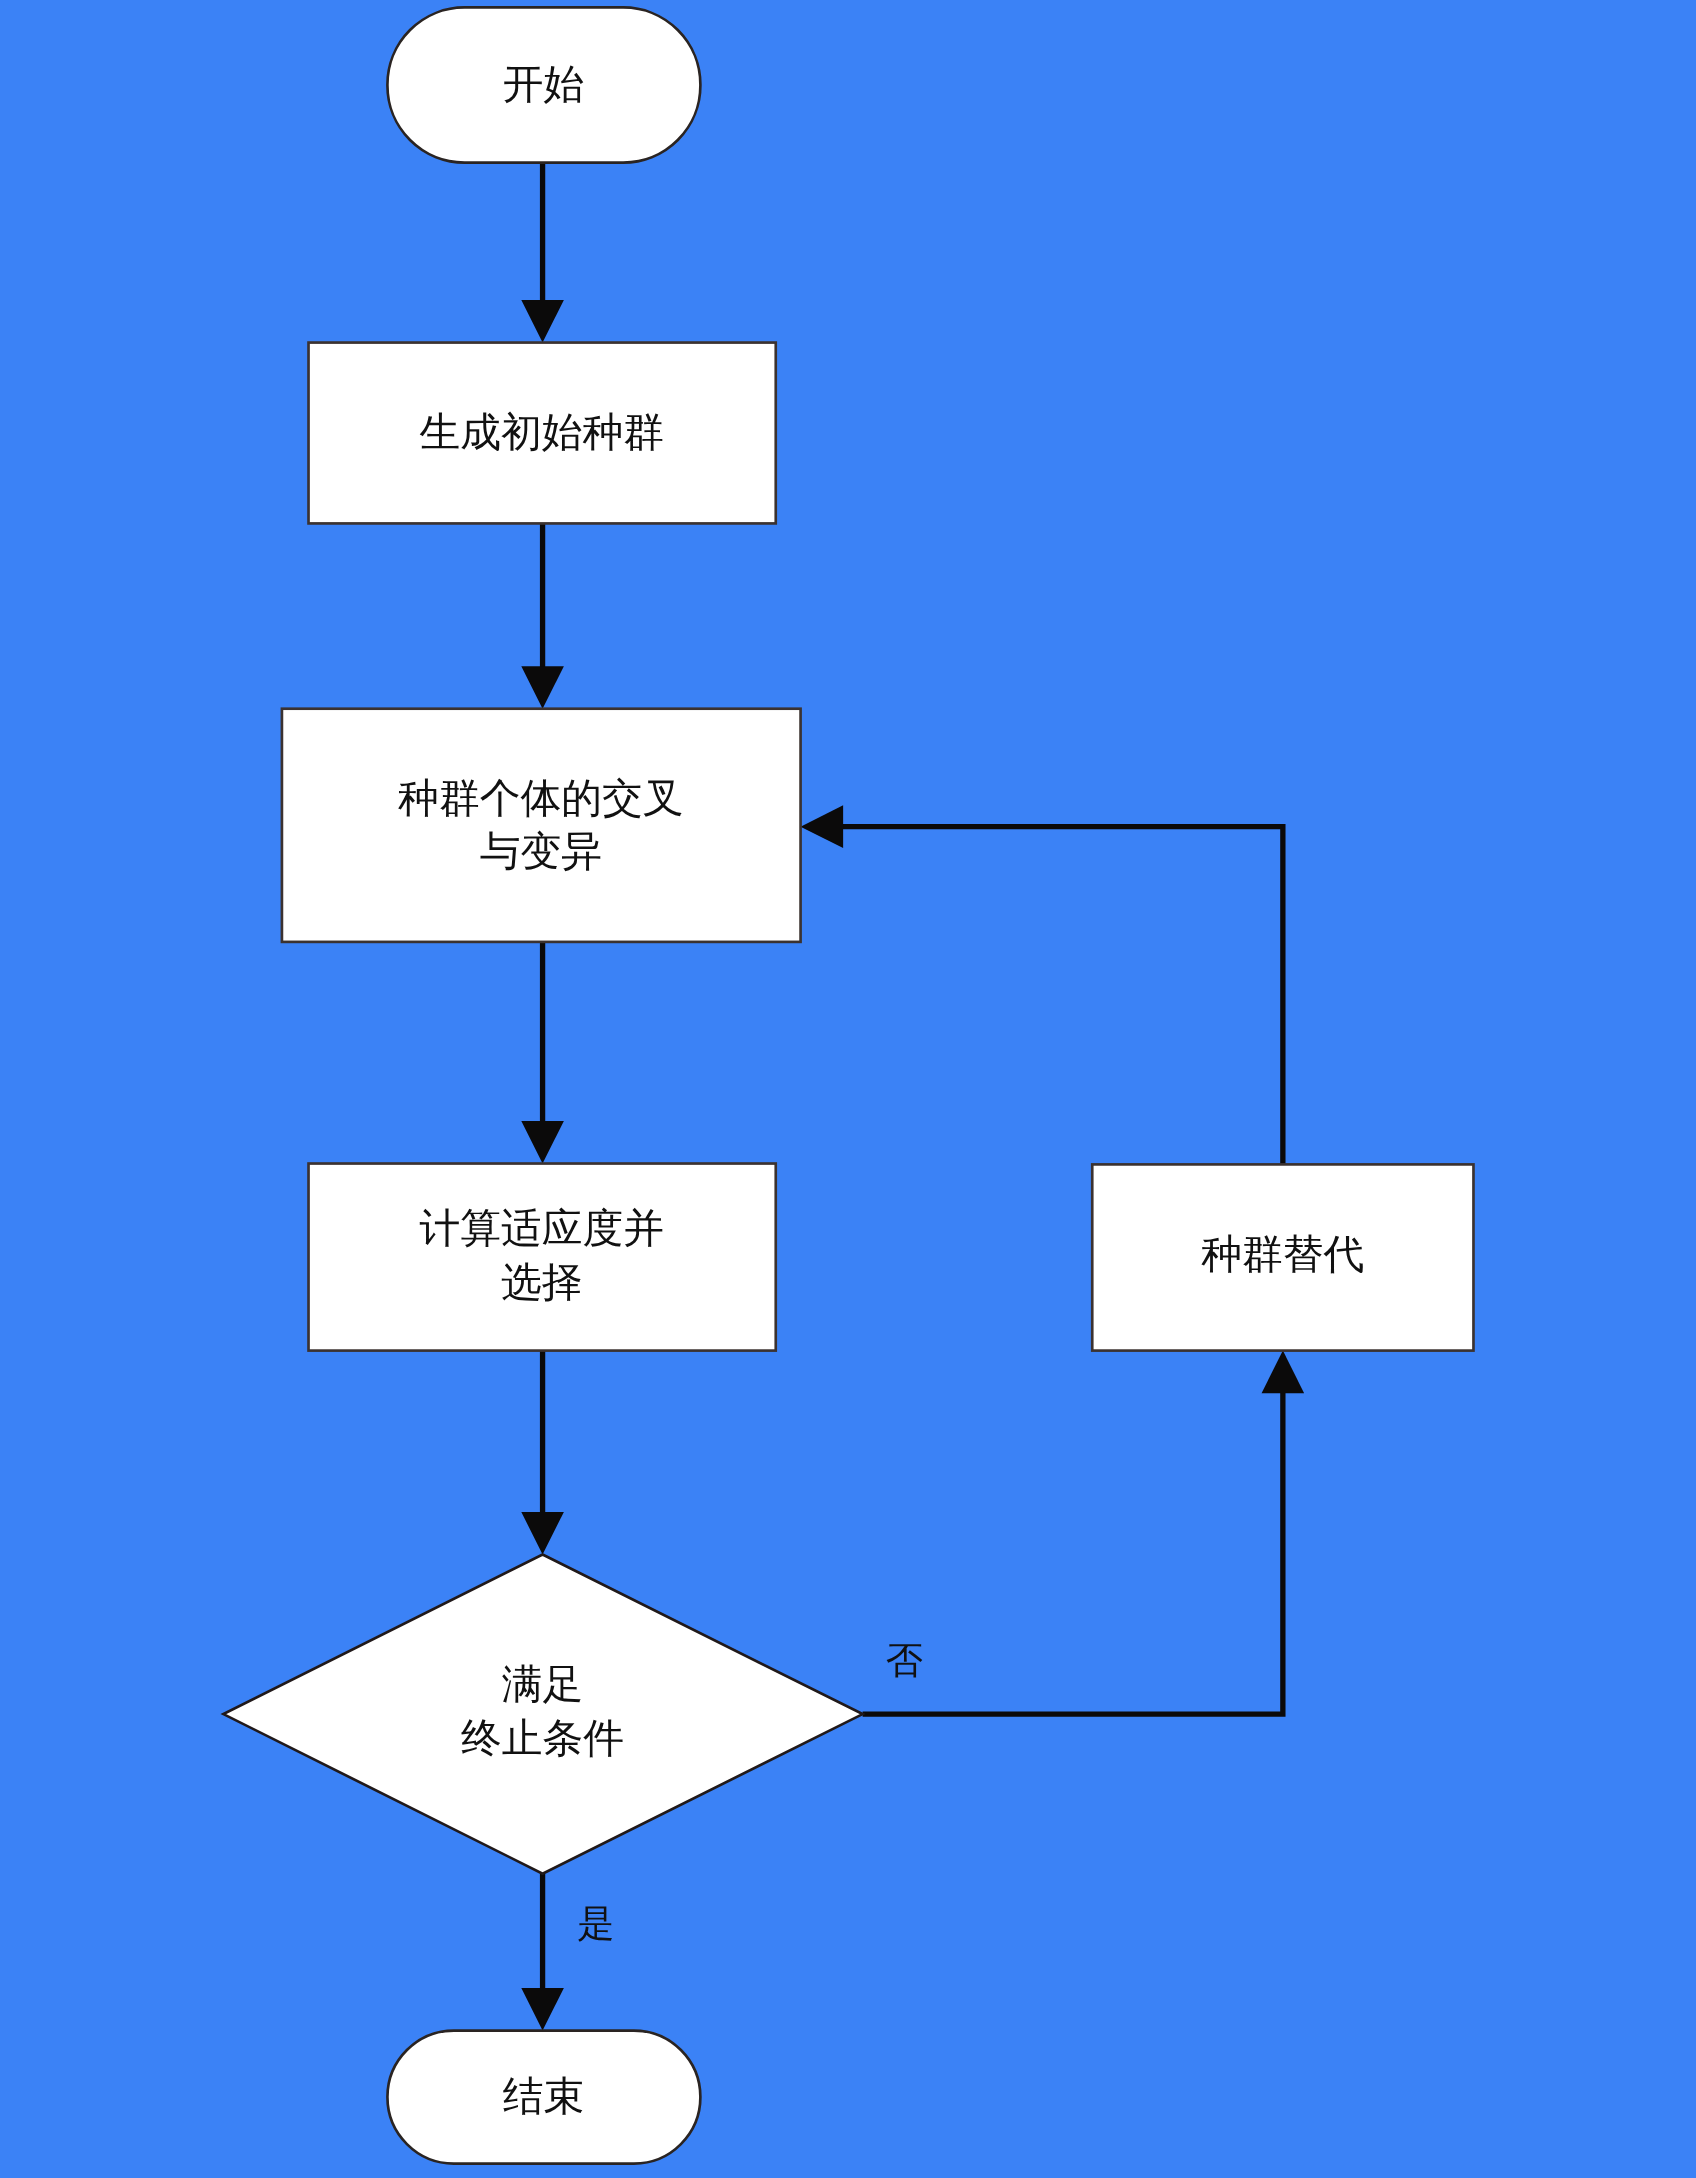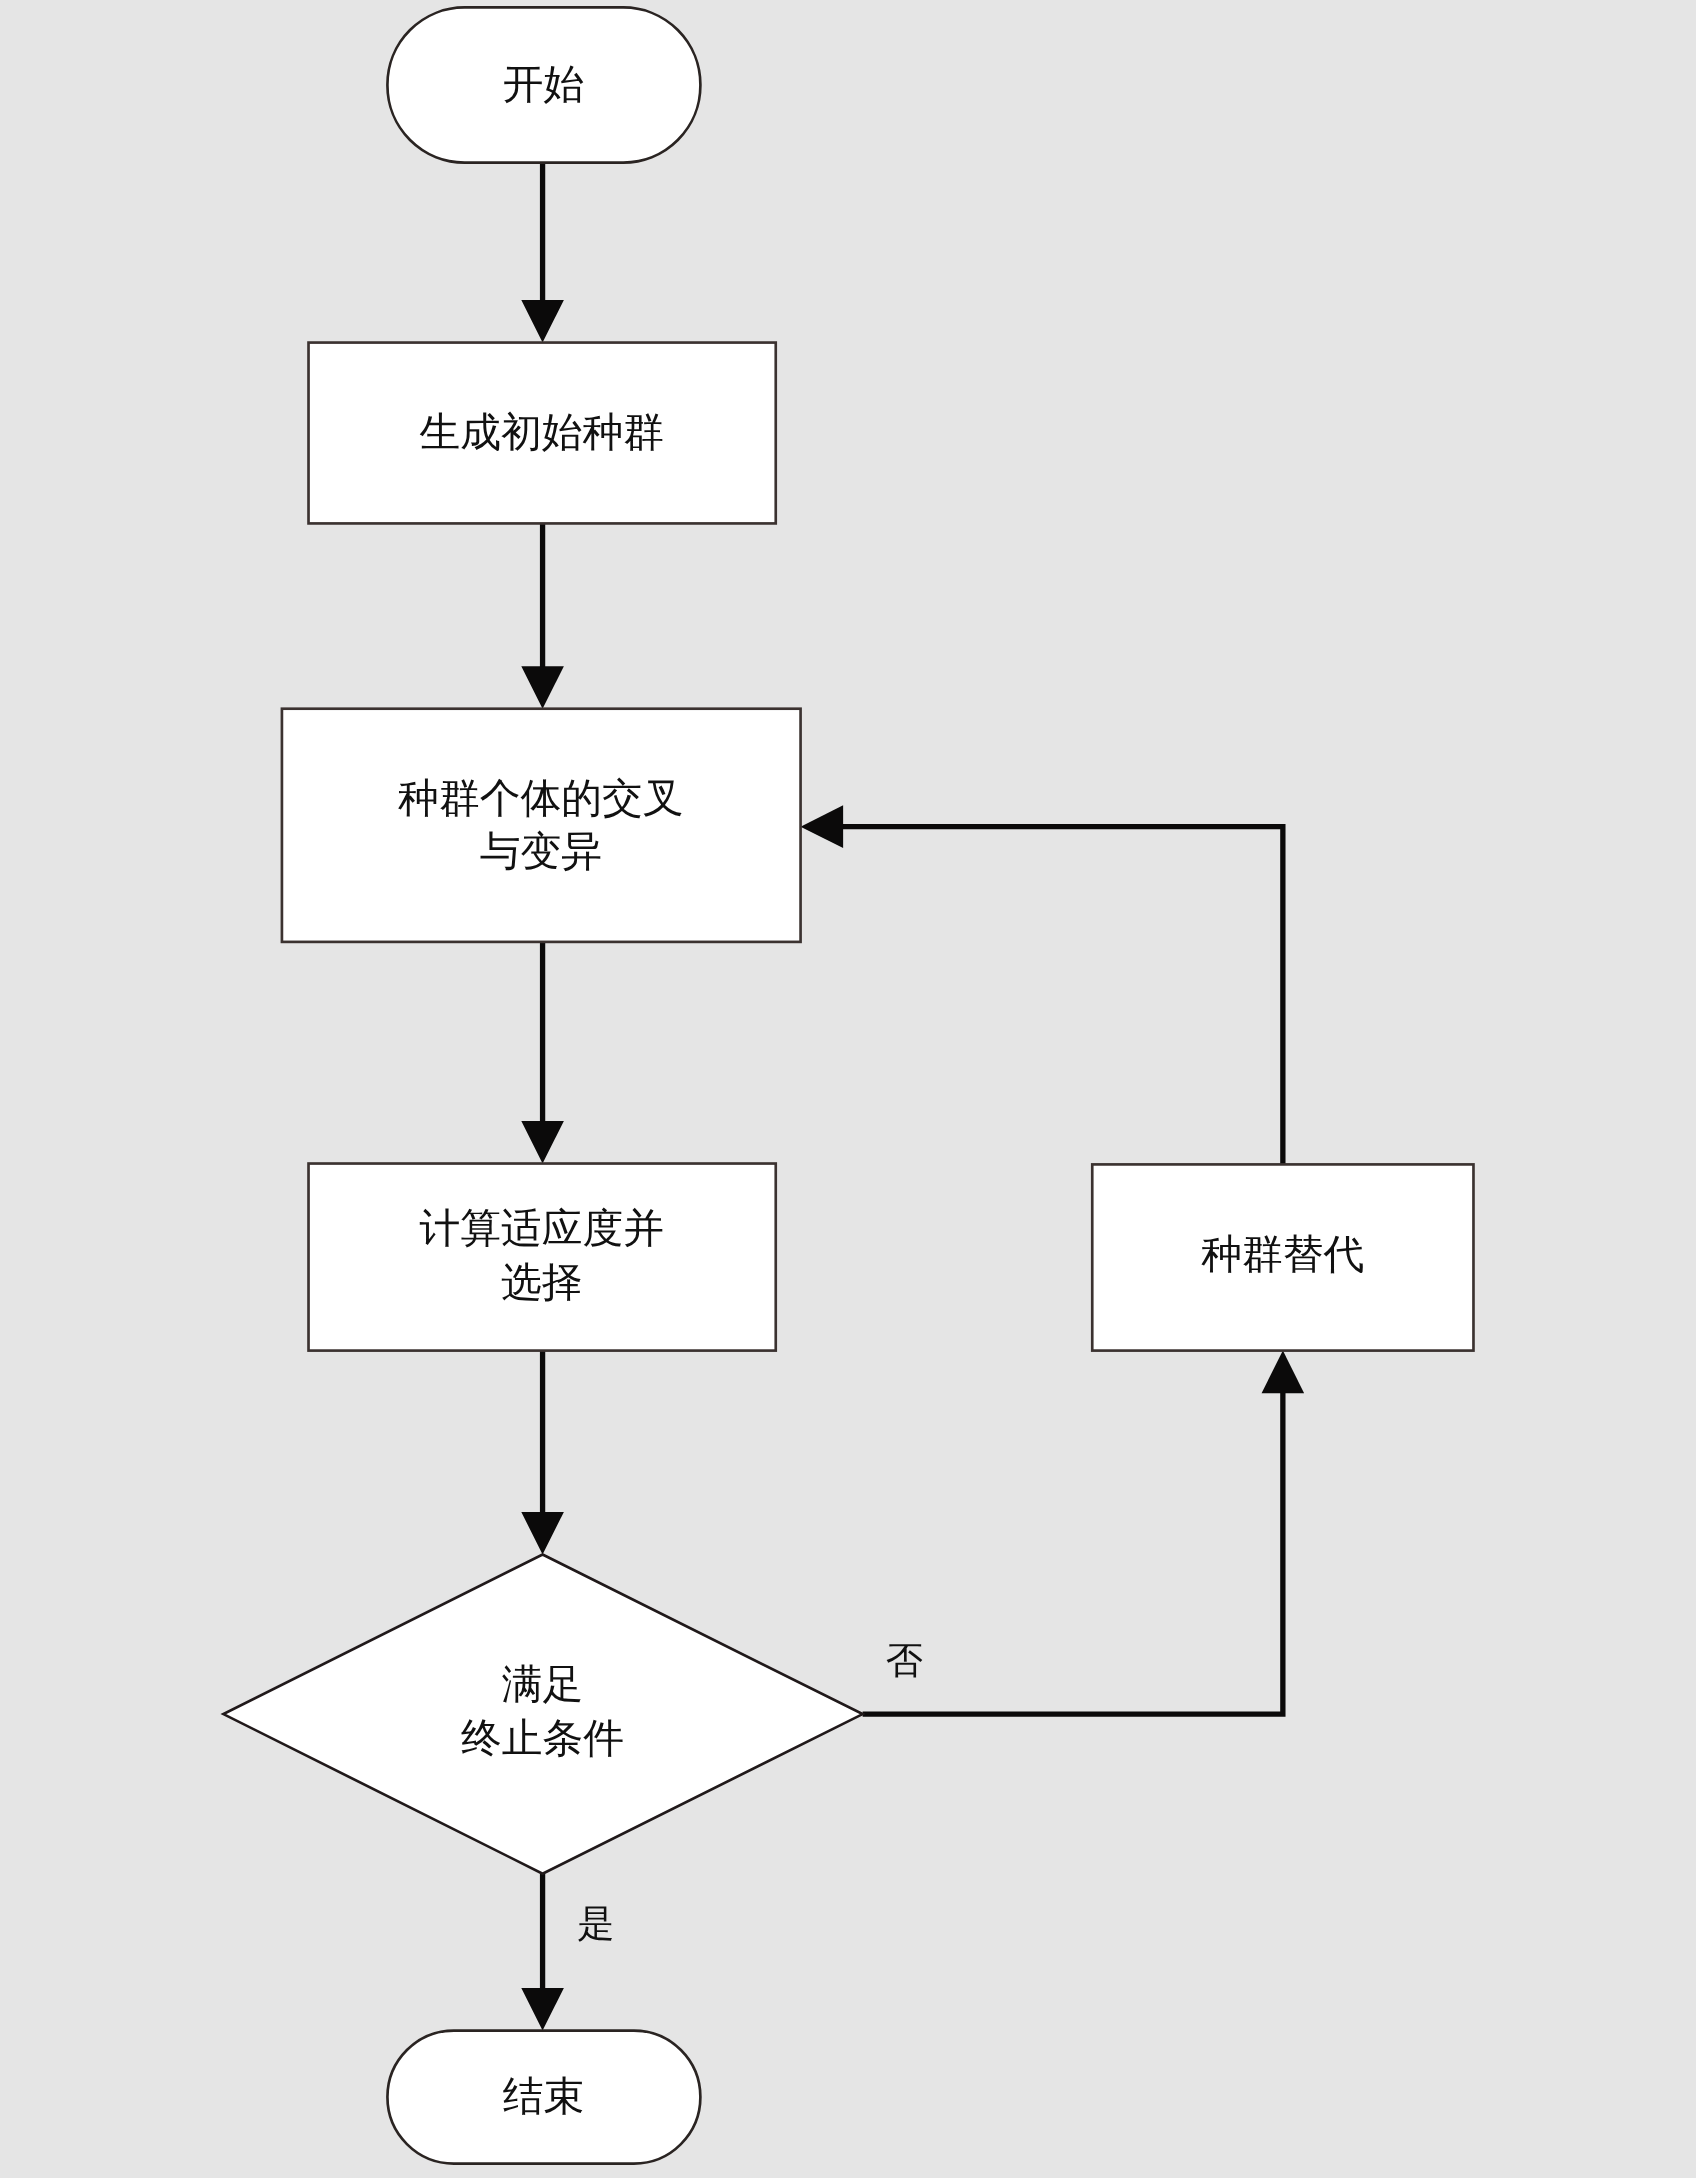--- a/index.html
+++ b/index.html
@@ -8,21 +8,21 @@
     padding: 0;
     background: #ffffff;
   }
   body {
     font-family: "DejaVu Sans", "Liberation Sans", sans-serif;
   }
   #flowchart-root {
     position: relative;
     width: 1696px;
     height: 2179px;
-    background: #e5e5e5;
+    background: #3b82f6;
     overflow: hidden;
   }
   #flow-svg {
     position: absolute;
     top: 0;
     left: 0;
     width: 1696px;
     height: 2179px;
     display: block;
   }

